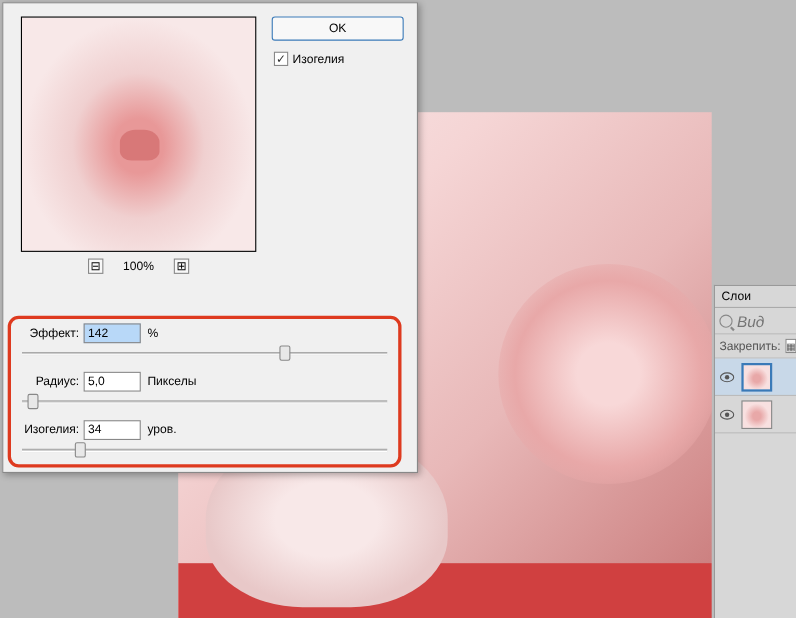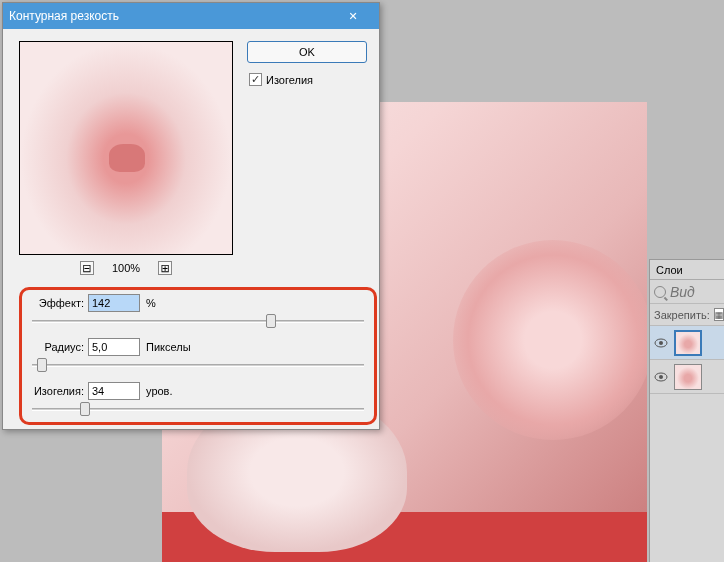--- a/index.html
+++ b/index.html
@@ -65,21 +65,21 @@
 }
 .dlg-btn.primary { border: 1px solid #3a7ab8; }
 .checkbox-row { display: flex; align-items: center; gap: 4px; margin-top: 4px; align-self: flex-start; padding-left: 2px; }
 .checkbox {
   width: 13px; height: 13px; border: 1px solid #888; background: #fff;
   display: flex; align-items: center; justify-content: center; font-size: 10px; color: #333;
 }
 
 
 .controls-box {
-  position: absolute; left: 16px; top: 284px; width: 358px; height: 138px;
+  position: absolute; left: 4px; top: 284px; width: 358px; height: 138px;
   border: 3px solid #de3a1f; border-radius: 10px; padding: 3px 8px;
 }
 .ctrl-row { display: flex; align-items: center; gap: 4px; height: 20px; }
 .ctrl-label { width: 54px; text-align: right; }
 .ctrl-input {
   width: 52px; height: 18px; border: 1px solid #888; background: #fff;
   padding: 1px 3px; font-size: 11px; text-align: left;
 }
 .ctrl-input.sel { background: #b8d8f8; }
 .ctrl-unit { padding-left: 2px; }
@@ -134,26 +134,20 @@
 .layer-row.selected .layer-thumb { border: 2px solid #3a7ab8; }
 </style>
 </head>
 <body>
 
 <div class="main-image">
   <div class="main-red"></div>
 </div>
 
 <div class="dialog">
-  <div class="titlebar">
-    <span class="titlebar-title">Контурная резкость</span>
-    <div class="close-btn">
-      <span>✕</span>
-    </div>
-  </div>
 
   <div class="dialog-body">
     <div class="preview-col">
       <div class="preview-box"></div>
       <div class="zoom-row">
         <div class="zoom-btn">
           <span>⊟</span>
         </div>
         <span>100%</span>
         <div class="zoom-btn">

